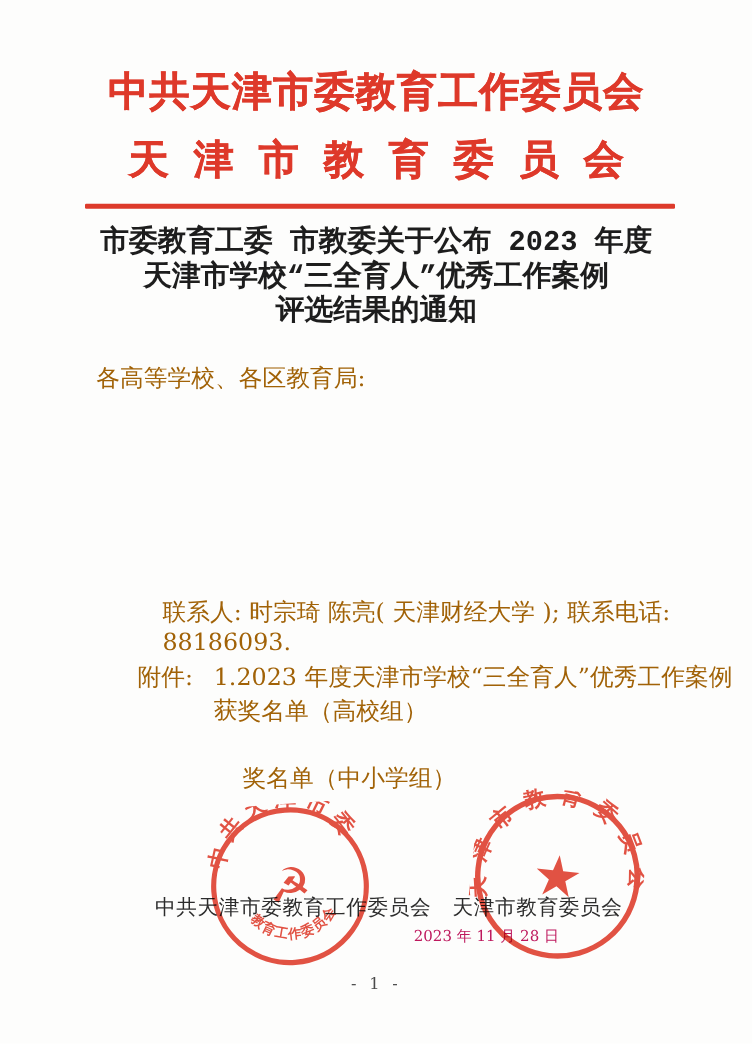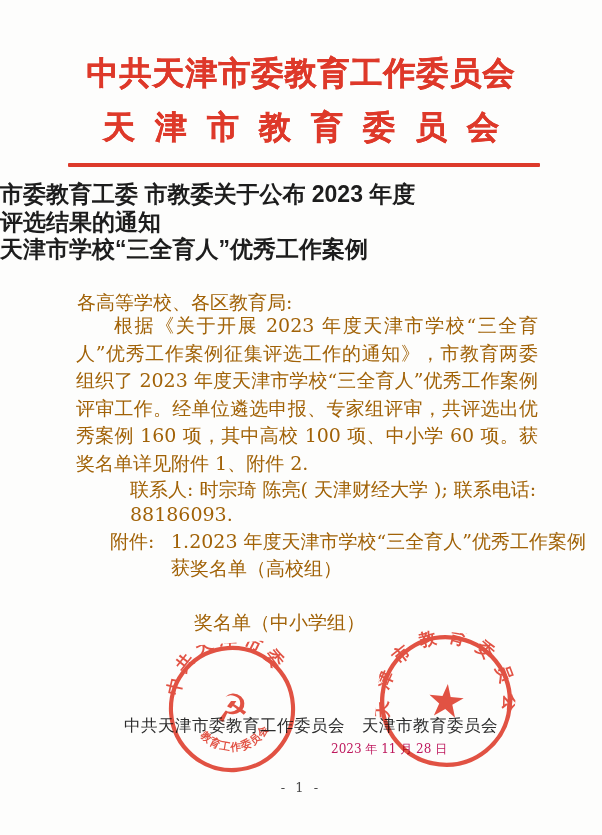--- a/index.html
+++ b/index.html
@@ -42,26 +42,26 @@
     height: 4px;
     background: #dd3a2b;
     border-radius: 1px;
   }
   
   .doc-title {
     position: absolute;
     top: 181px;
     left: 0;
     width: 100%;
-    text-align: left;
+    text-align: center;
     font-weight: bold;
     font-size: 23px;
     line-height: 27.5px;
     color: #1d1d1d;
-    font-family: Liberation Sans, sans-serif;
+    font-family: Liberation Mono, monospace;
   }
   
   .body-text { font-size: 19px; color: #a16207; }
   .salutation { position: absolute; top: 290px; left: 77px; }
   .paragraph {
     position: absolute;
     top: 312px;
     left: 76px;
     width: 462px;
     line-height: 27.6px;
@@ -111,26 +111,25 @@
 <div class="page">
 
   <div class="header">
     <div class="header-line1">中共天津市委教育工作委员会</div>
     <div class="header-line2">天津市教育委员会</div>
   </div>
   <div class="red-rule"></div>
 
   <div class="doc-title">
     <div>市委教育工委 市教委关于公布 2023 年度</div>
+    <div>天津市学校“三全育人”优秀工作案例</div>
     <div>评选结果的通知</div>
-    <div>天津市学校“三全育人”优秀工作案例</div>
   </div>
 
   <div class="body-text salutation">各高等学校、各区教育局:</div>
-  <div class="body-text paragraph">根据《关于开展 2023 年度天津市学校“三全育人”优秀工作案例征集评选工作的通知》，市教育两委组织了 2023 年度天津市学校“三全育人”优秀工作案例评审工作。经单位遴选申报、专家组评审，共评选出优秀案例 160 项，其中高校 100 项、中小学 60 项。获奖名单详见附件 1、附件 2.</div>
   <div class="body-text contact">联系人: 时宗琦 陈亮( 天津财经大学 ); 联系电话: 88186093.</div>
 
   <div class="body-text att-label">附件:</div>
   <div class="body-text att1-line1">1.2023 年度天津市学校“三全育人”优秀工作案例获</div>
   <div class="body-text att1-line2">奖名单（高校组）</div>
   <div class="body-text att2-line2">奖名单（中小学组）</div>
 
   <div class="sig sig-left">中共天津市委教育工作委员会</div>
   <div class="sig sig-right">天津市教育委员会</div>
   <div class="doc-date">2023 年 11 月 28 日</div>

